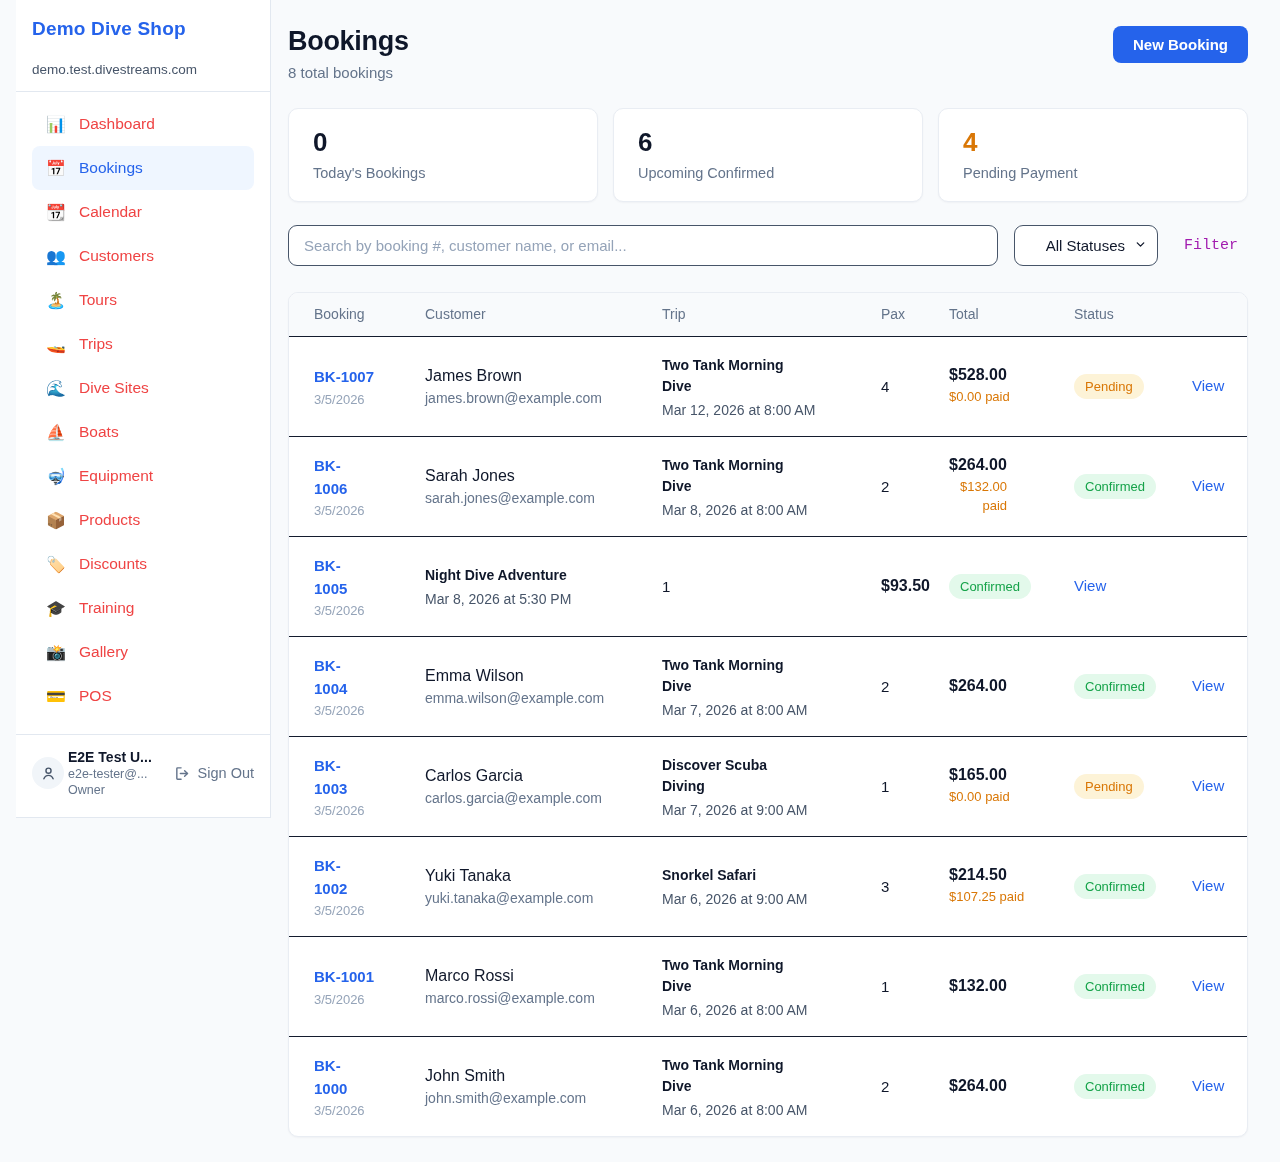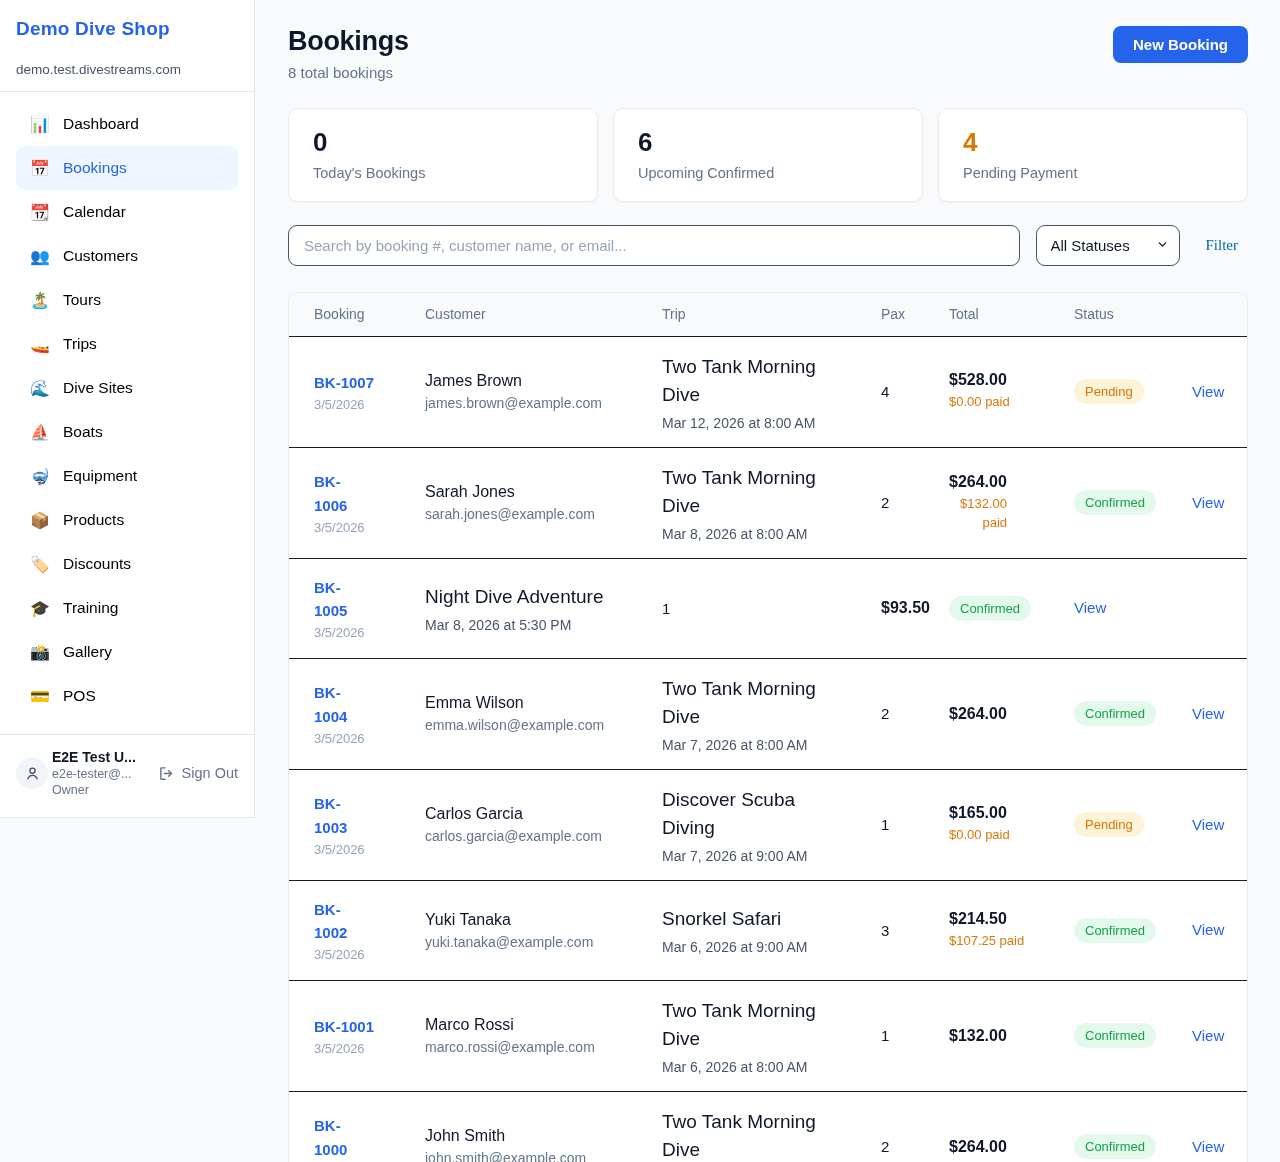--- a/index.html
+++ b/index.html
@@ -1,29 +1,29 @@
 <!DOCTYPE html>
 <html><head>
 <meta charset="utf-8">
 <style>
   * { margin:0; padding:0; box-sizing:border-box; }
   html,body { width:1280px; min-height:1162px; background:#f8fafc;
     font-family:"Liberation Sans","DejaVu Sans",sans-serif; color:#0f172a; }
 
   
-  .sidebar { position:absolute; left:0; top:0; width:255px; background:#fff;
+  .sidebar { position:absolute; left:16px; top:0; width:255px; background:#fff;
     border-right:1px solid #e2e8f0; border-bottom:1px solid #e2e8f0; padding-bottom:6px; }
   .sb-head { padding:18px 16px 14px; border-bottom:1px solid #e2e8f0; }
   .sb-title { color:#2563eb; font-size:19px; font-weight:800; letter-spacing:.2px; }
   .sb-domain { margin-top:22px; font-size:13.5px; color:#475569; }
   .sb-nav { padding:10px 16px 8px; }
   .nav-item { display:flex; align-items:center; gap:13px; height:44px;
     padding:0 14px; border-radius:8px; cursor:pointer; }
   .nav-item .nav-icon { font-size:16px; width:20px; text-align:center; }
-  .nav-item .nav-label { font-size:15.5px; color:#000000; }
+  .nav-item .nav-label { font-size:15.5px; color:#ef4444; }
   .nav-item.active { background:#eff6ff; }
   .nav-item.active .nav-label { color:#2563eb; font-weight:500; }
   .sb-foot { border-top:1px solid #e2e8f0; margin-top:8px; padding:14px 16px;
     display:flex; align-items:center; gap:4px; }
   .avatar { width:32px; height:32px; border-radius:50%; background:#f1f5f9;
     display:flex; align-items:center; justify-content:center; flex:0 0 32px; }
   .u-meta { width:96px; overflow:hidden; }
   .u-name { font-size:14px; font-weight:700; white-space:nowrap; }
   .u-email,.u-role { font-size:12.5px; color:#64748b; margin-top:2px; white-space:nowrap; }
   .signout { margin-left:auto; display:flex; align-items:center; gap:7px;
@@ -46,42 +46,42 @@
   .stat-label { margin-top:8px; font-size:14.5px; color:#64748b; }
 
   .controls { display:flex; align-items:center; gap:16px; margin-top:23px; }
   .search-input { flex:1; height:41px; border:1px solid #475569; border-radius:9px;
     padding:0 15px; font-size:15px; color:#0f172a; background:#fff;
     font-family:inherit; outline:none; }
   .search-input::placeholder { color:#94a3b8; }
   .select-wrap { position:relative; }
   .status-select { appearance:none; -webkit-appearance:none; height:41px; width:144px;
     border:1px solid #475569; border-radius:9px; background:#fff; font-size:15px;
-    color:#0f172a; padding:0 32px 0 14px; font-family:inherit; cursor:pointer; }
+    color:#0f172a; padding:0 32px 0 14px; font-family:inherit; cursor:pointer;text-align:right; }
   .select-chevron { position:absolute; right:11px; top:13px; pointer-events:none;
     color:#0f172a; display:flex; }
-  .filter-btn { background:none; border:none; font-size:15px; color:#0369a1;
-    font-family:Liberation Serif, serif; cursor:pointer; padding:0 10px; }
+  .filter-btn { background:none; border:none; font-size:15px; color:#a21caf;
+    font-family:Liberation Mono, monospace; cursor:pointer; padding:0 10px; }
 
   
   .table-card { margin-top:26px; background:#fff; border:1px solid #e9edf3;
     border-radius:10px; overflow:hidden; box-shadow:0 1px 2px rgba(15,23,42,.04); }
   .thead,.trow { display:grid;
     grid-template-columns:111px 237px 219px 68px 125px 118px 1fr;
     padding:0 24px 0 25px; align-items:center; }
   .thead { height:43px; background:#f8fafc; }
   .thead .th { font-size:14px; color:#64748b; font-weight:500; }
   .trow { border-top:1px solid #141c2e; min-height:100px; padding-top:16px; padding-bottom:16px; }
   .bk-id { color:#2563eb; font-weight:700; font-size:15px; text-decoration:none;
     cursor:pointer; line-height:1.55; }
   .wrap-id { display:inline-block; max-width:44px; }
   .bk-date { font-size:13px; color:#94a3b8; margin-top:3px; }
   .cust-name { font-size:16px; color:#0f172a; }
   .cust-email { font-size:14px; color:#64748b; margin-top:5px; }
-  .trip-name { font-size:19px; font-weight:400; white-space:pre-line; line-height:1.5; max-width:180px; }
+  .trip-name { font-size:14px; font-weight:700; white-space:pre-line; line-height:1.5; max-width:180px; }
   .trip-date { font-size:14px; color:#475569; margin-top:5px; }
   .c-pax { font-size:15px; }
   .total-amt { font-size:16px; font-weight:700; }
   .total-paid { font-size:13px; color:#d97706; margin-top:4px; line-height:1.45; }
   .wrap-paid { display:block; max-width:58px;text-align:right; }
   .badge { display:inline-block; font-size:13px; padding:5px 11px; border-radius:999px; }
   .badge.pending { color:#d97706; background:#fdf3d7; }
   .badge.confirmed { color:#16a34a; background:#e3f9eb; }
   .view-link { color:#2563eb; font-size:15px; font-weight:500; text-decoration:none;
     cursor:pointer; white-space:nowrap; }

